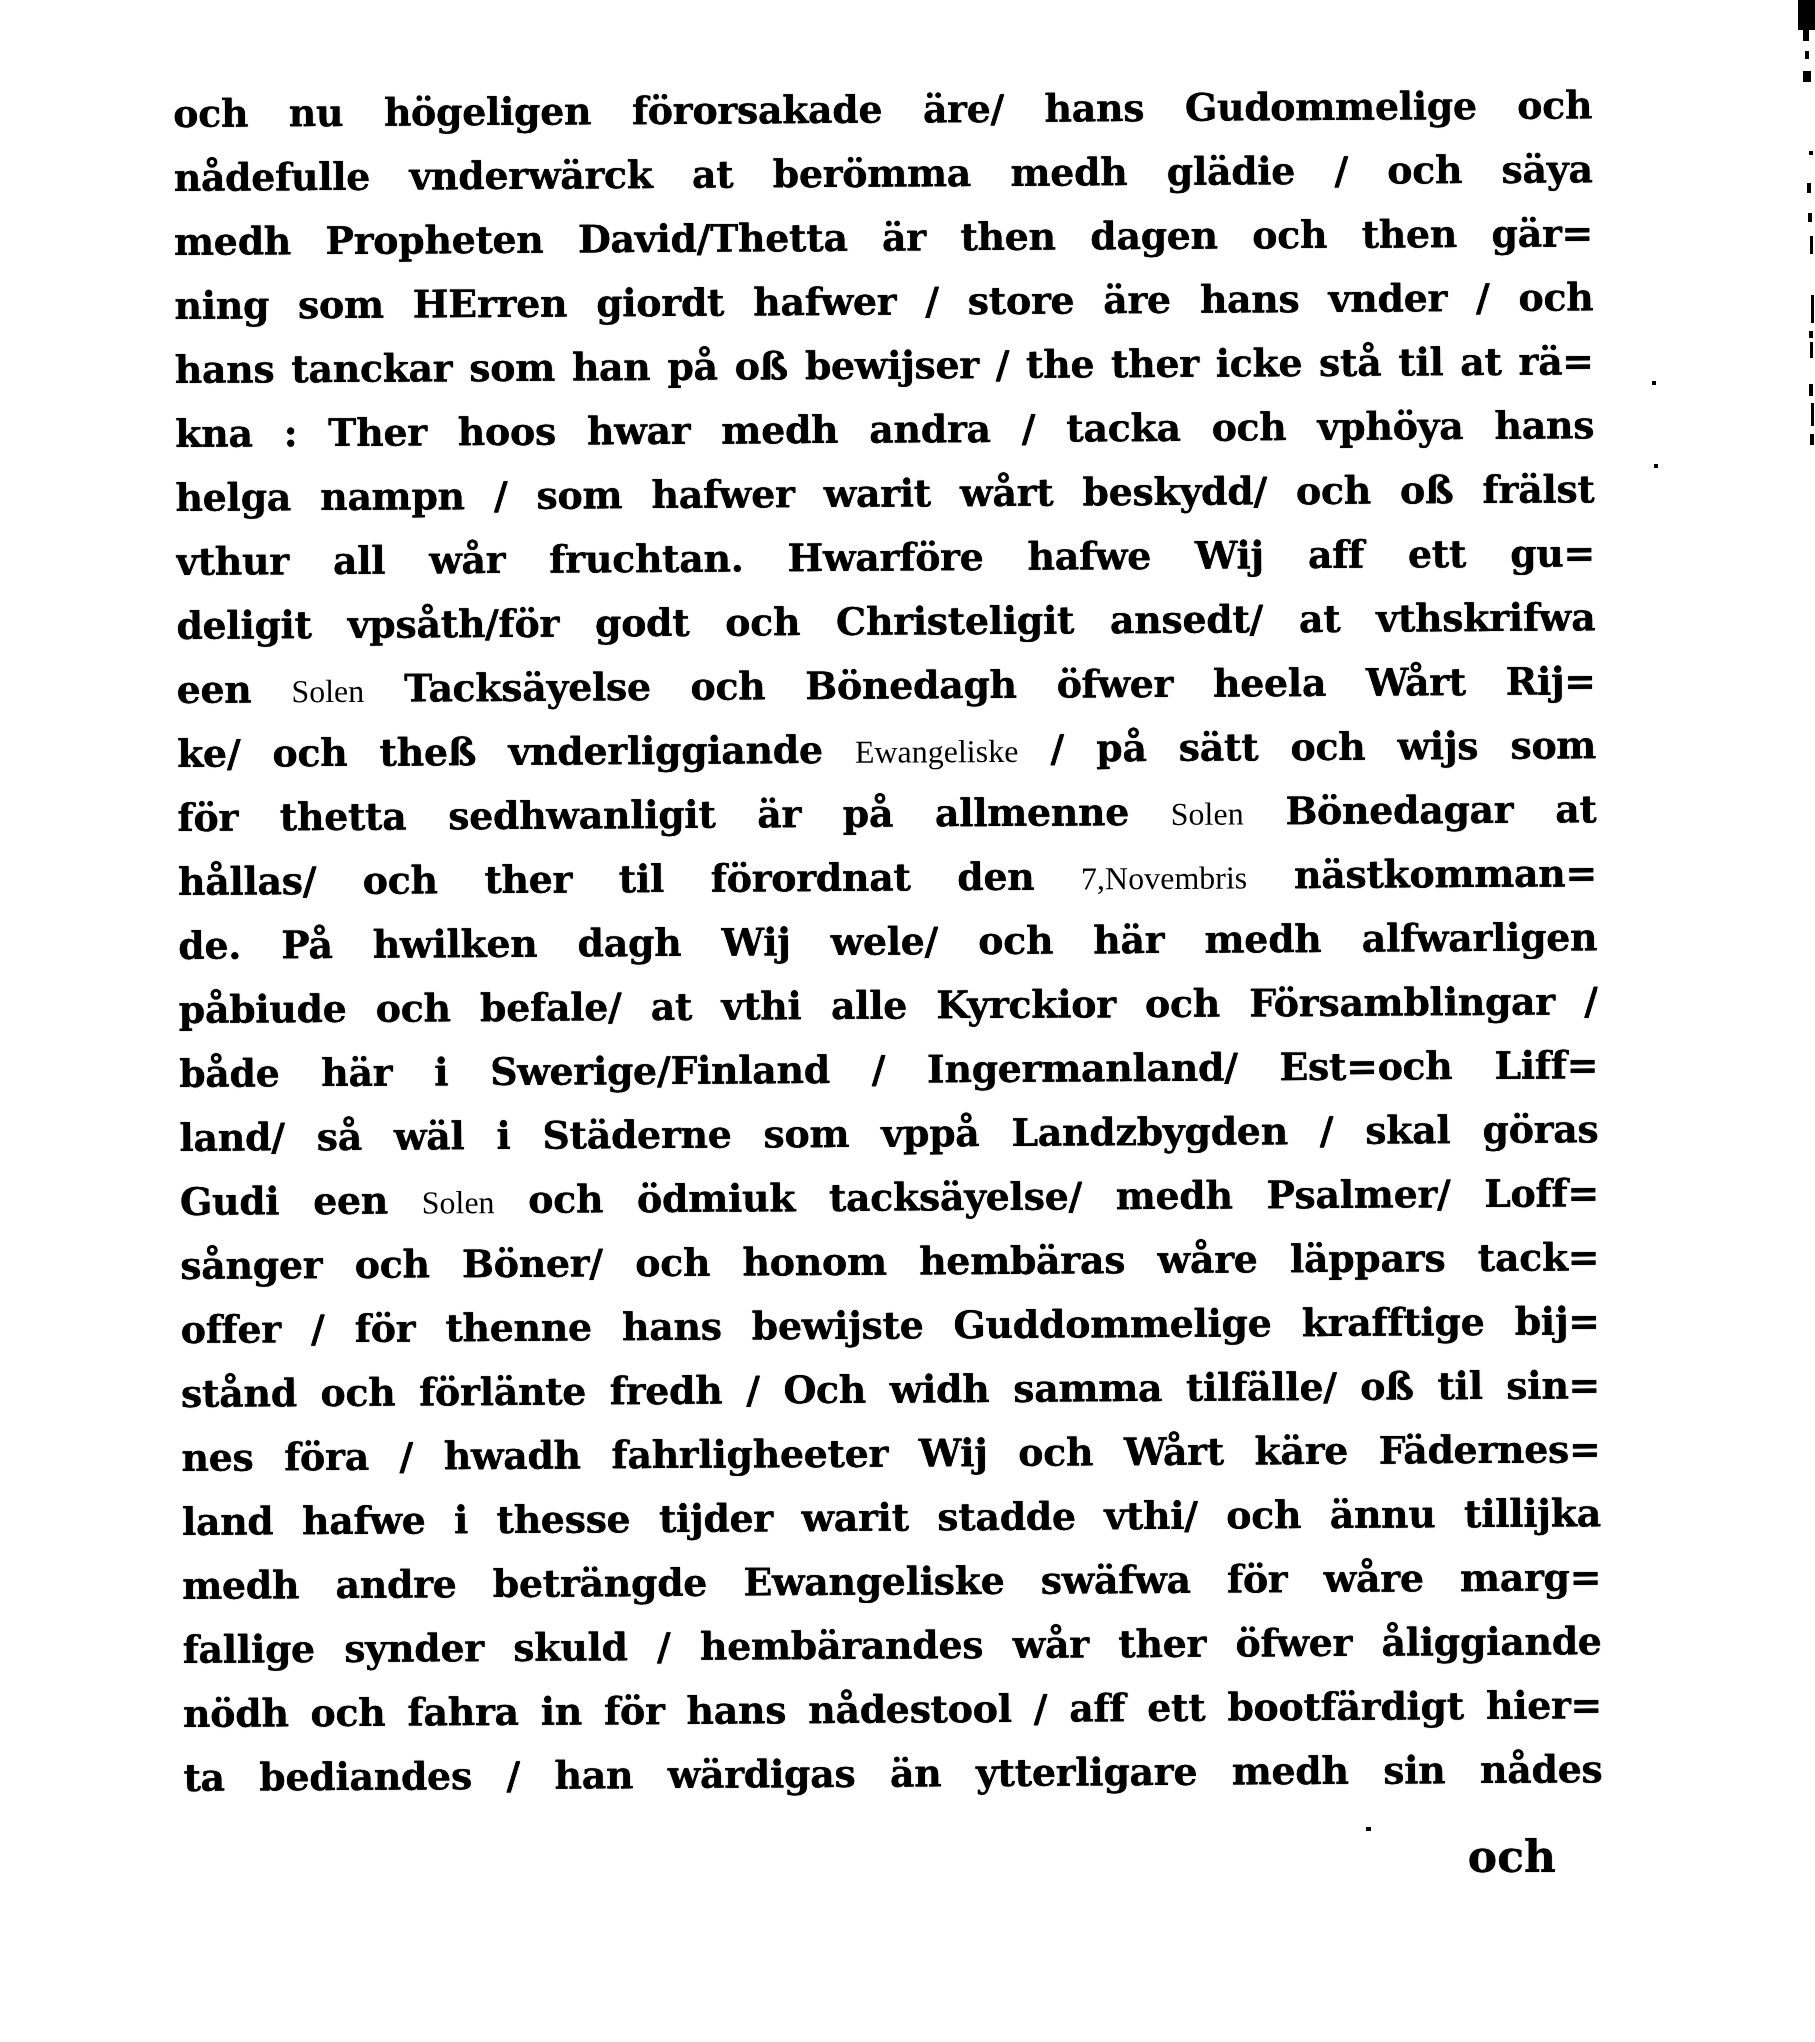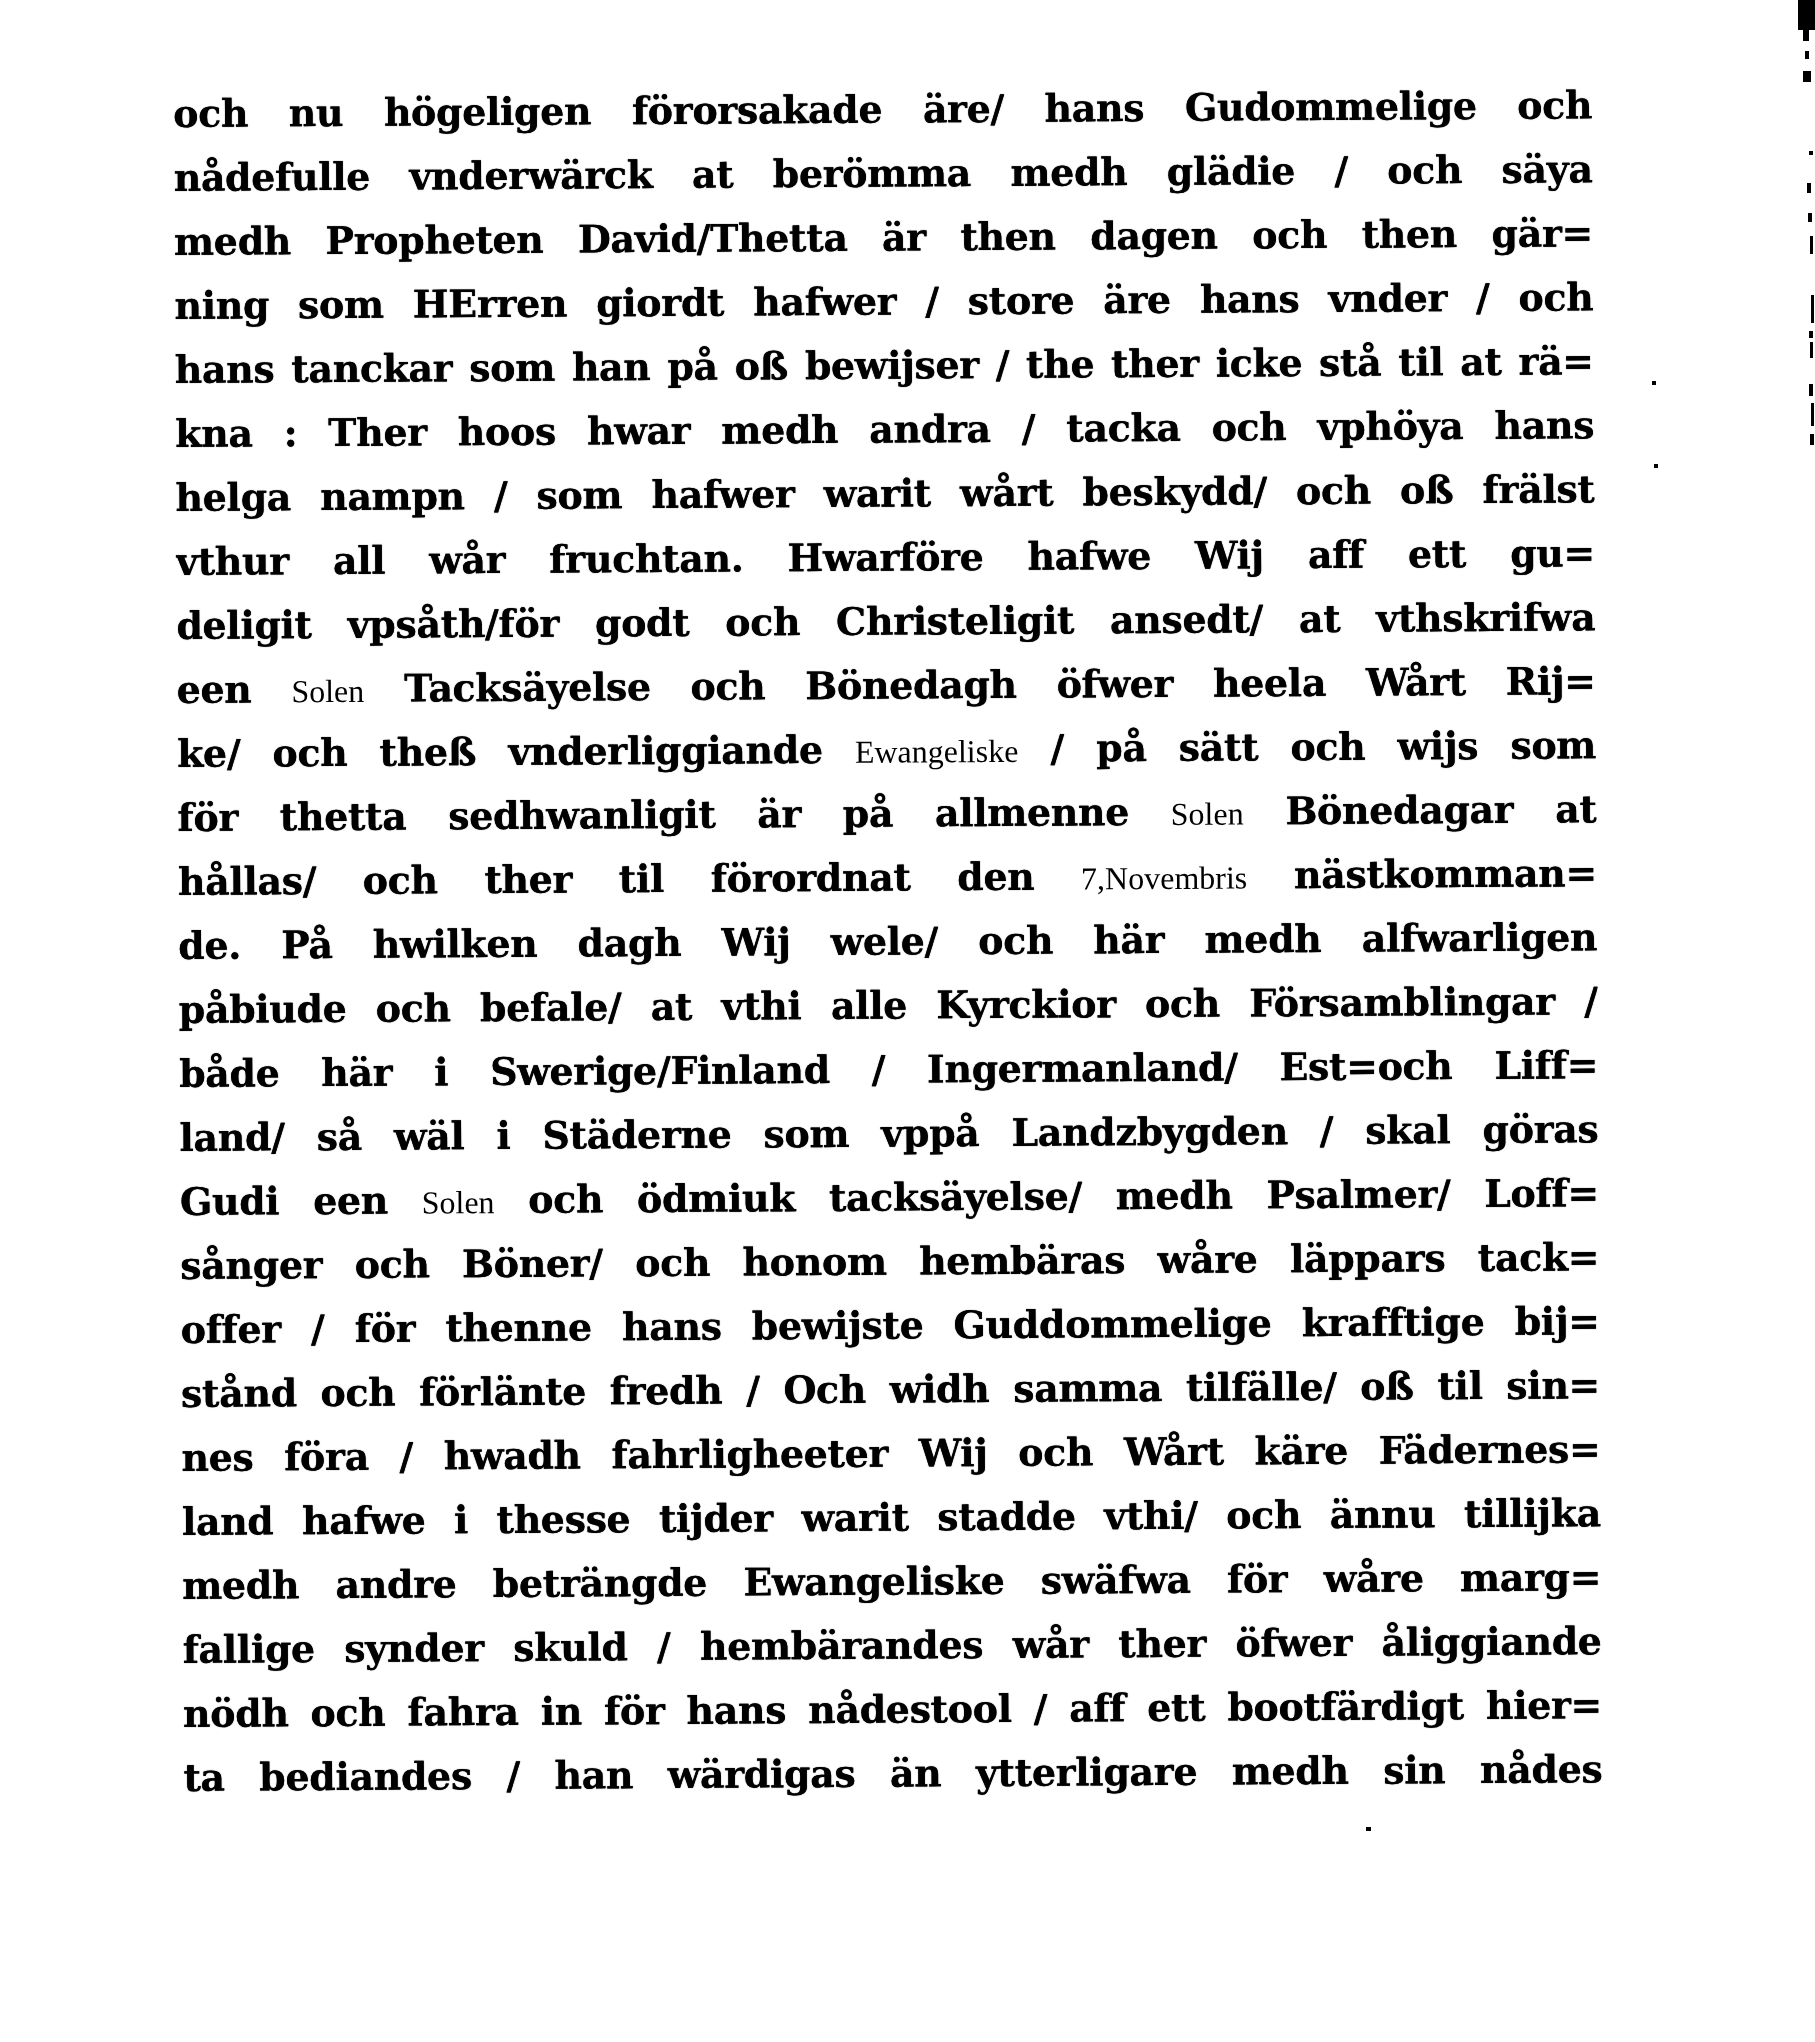--- a/index.html
+++ b/index.html
@@ -90,20 +90,23 @@
       <div class="line"><span class="fraktur">sånger och Böner/ och honom hembäras wåre läppars tack=</span></div>
       <div class="line"><span class="fraktur">offer / för thenne hans bewijste Guddommelige krafftige bij=</span></div>
       <div class="line"><span class="fraktur">stånd och förlänte fredh / Och widh samma tilfälle/ oß til sin=</span></div>
       <div class="line"><span class="fraktur">nes föra / hwadh fahrligheeter Wij och Wårt käre Fädernes=</span></div>
       <div class="line"><span class="fraktur">land hafwe i thesse tijder warit stadde vthi/ och ännu tillijka</span></div>
       <div class="line"><span class="fraktur">medh andre beträngde Ewangeliske swäfwa för wåre marg=</span></div>
       <div class="line"><span class="fraktur">fallige synder skuld / hembärandes wår ther öfwer åliggiande</span></div>
       <div class="line"><span class="fraktur">nödh och fahra in för hans nådestool / aff ett bootfärdigt hier=</span></div>
       <div class="line"><span class="fraktur">ta bediandes / han wärdigas än ytterligare medh sin nådes</span></div>
     </div>
+  <div class="catchword-row">
+    <span class="fraktur">och</span>
+  </div>
   <div id="artifacts">
       <div class="artifact" style="left: 1798px; top: 0px; width: 17.7px; height: 30px;"></div>
       <div class="artifact" style="left: 1803px; top: 30px; width: 6.2px; height: 10.6px;"></div>
       <div class="artifact" style="left: 1805px; top: 51px; width: 3.5px; height: 8px;"></div>
       <div class="artifact" style="left: 1803px; top: 71px; width: 8px; height: 10.6px;"></div>
       <div class="artifact" style="left: 1809px; top: 151px; width: 3.5px; height: 4.4px;"></div>
       <div class="artifact" style="left: 1807px; top: 183px; width: 4.4px; height: 9.8px;"></div>
       <div class="artifact" style="left: 1808px; top: 213px; width: 3.5px; height: 8.9px;"></div>
       <div class="artifact" style="left: 1810px; top: 236px; width: 2.7px; height: 17.7px;"></div>
       <div class="artifact" style="left: 1811px; top: 295px; width: 2.7px; height: 28px;"></div>

